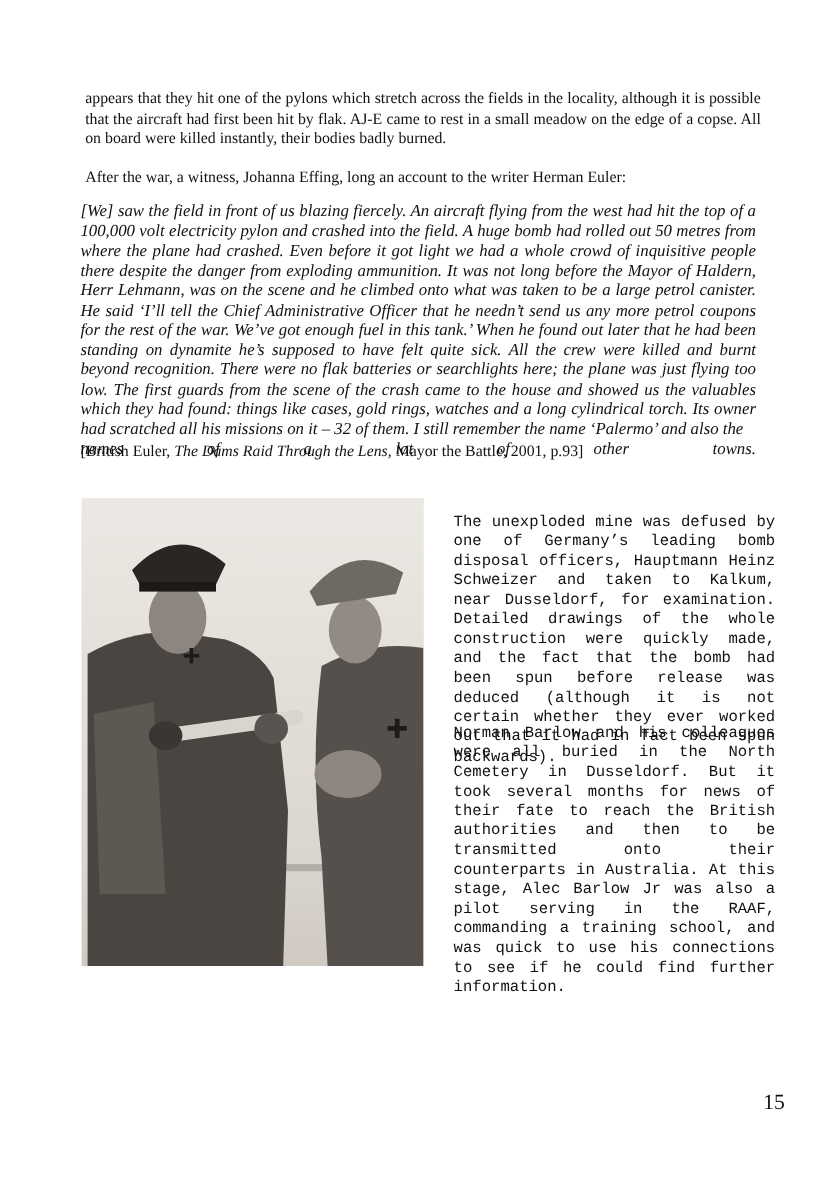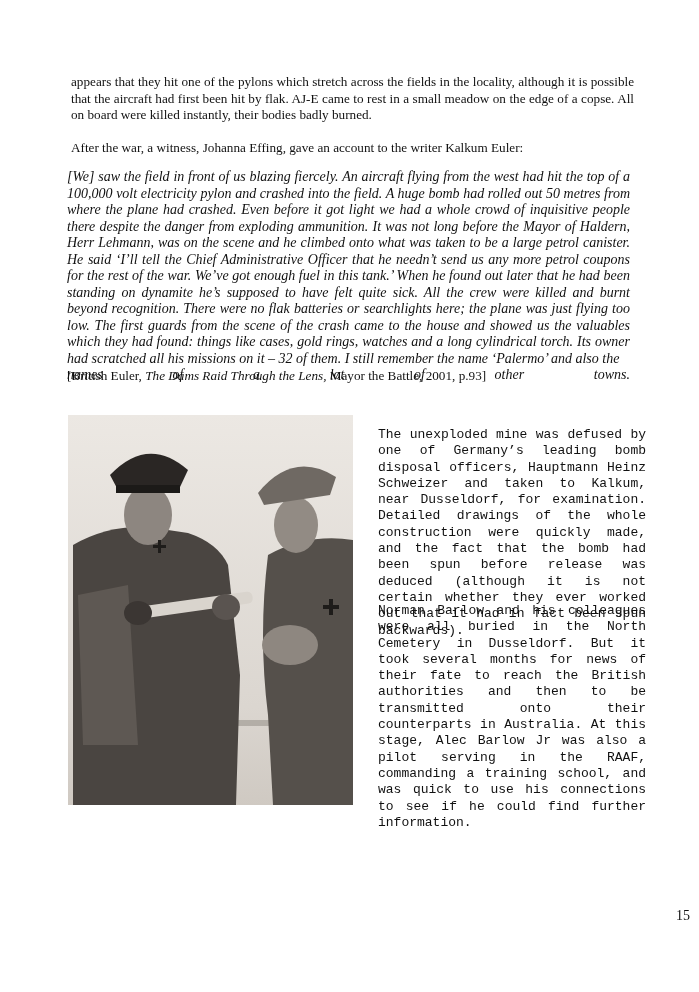--- a/index.html
+++ b/index.html
@@ -17,30 +17,30 @@
     .cite i { font-style: italic; }
     .photo { position: absolute; left: 68px; top: 415px; width: 285px; height: 390px;
              background: linear-gradient(180deg, #e8e4df 0%, #dcd7d1 40%, #c9c3bc 70%, #d8d3cd 100%);
              overflow: hidden; }
     .photo svg { position: absolute; left: 0; top: 0; width: 285px; height: 390px; }
     .col { position: absolute; left: 362px; width: 268px; font-size: 13px; line-height: 16.3px;
            text-align: justify; margin: 16px; font-family: Liberation Mono, monospace; }
     .c1 { top: 411px; }
     .c2 { top: 587px; }
     .c3 { top: 741px; font-style: italic; }
-    .pagenum { position: absolute; left: 676px; top: 908px; font-size: 14px; }
+    .pagenum { position: absolute; left: 636px; top: 908px; font-size: 18px; }
   </style>
 </head>
 <body>
 
 <div class="page">
 
   <p class="p p1">appears that they hit one of the pylons which stretch across the fields in the locality, although it is possible that the aircraft had first been hit by flak. AJ-E came to rest in a small meadow on the edge of a copse. All on board were killed instantly, their bodies badly burned.</p>
 
-  <p class="p p2">After the war, a witness, Johanna Effing, gave an account to the writer Kalkum Euler:</p>
+  <p class="p p2">After the war, a witness, Johanna Effing, long an account to the writer Herman Euler:</p>
 
   <p class="quote"><span>[We] saw the field in front of us blazing fiercely. An aircraft flying from the west had hit the top of a 100,000 volt electricity pylon and crashed into the field. A huge bomb had rolled out 50 metres from where the plane had crashed. Even before it got light we had a whole crowd of inquisitive people there despite the danger from exploding ammunition. It was not long before the Mayor of Haldern, Herr Lehmann, was on the scene and he climbed onto what was taken to be a large petrol canister. He said ‘I’ll tell the Chief Administrative Officer that he needn’t send us any more petrol coupons for the rest of the war. We’ve got enough fuel in this tank.’ When he found out later that he had been standing on dynamite he’s supposed to have felt quite sick. All the crew were killed and burnt beyond recognition. There were no flak batteries or searchlights here; the plane was just flying too low. The first guards from the scene of the crash came to the house and showed us the valuables which they had found: things like cases, gold rings, watches and a long cylindrical torch. Its owner had scratched all his missions on it – 32 of them. I still remember the name ‘Palermo’ and also the</span> <span class="last">names of a lot of other towns.</span></p>
 
   <p class="cite"><span>[British Euler, </span><i>The Dams Raid Through the Lens,</i><span> Mayor the Battle, 2001, p.93]</span></p>
 
   <div class="photo" title="Black and white photograph of two uniformed German officers examining a cylindrical object">
     <svg viewBox="0 0 285 390" xmlns="http://www.w3.org/2000/svg">
       <defs>
         <linearGradient id="sky" x1="0" y1="0" x2="0" y2="1">
           <stop offset="0" stop-color="#ece8e3"></stop>

